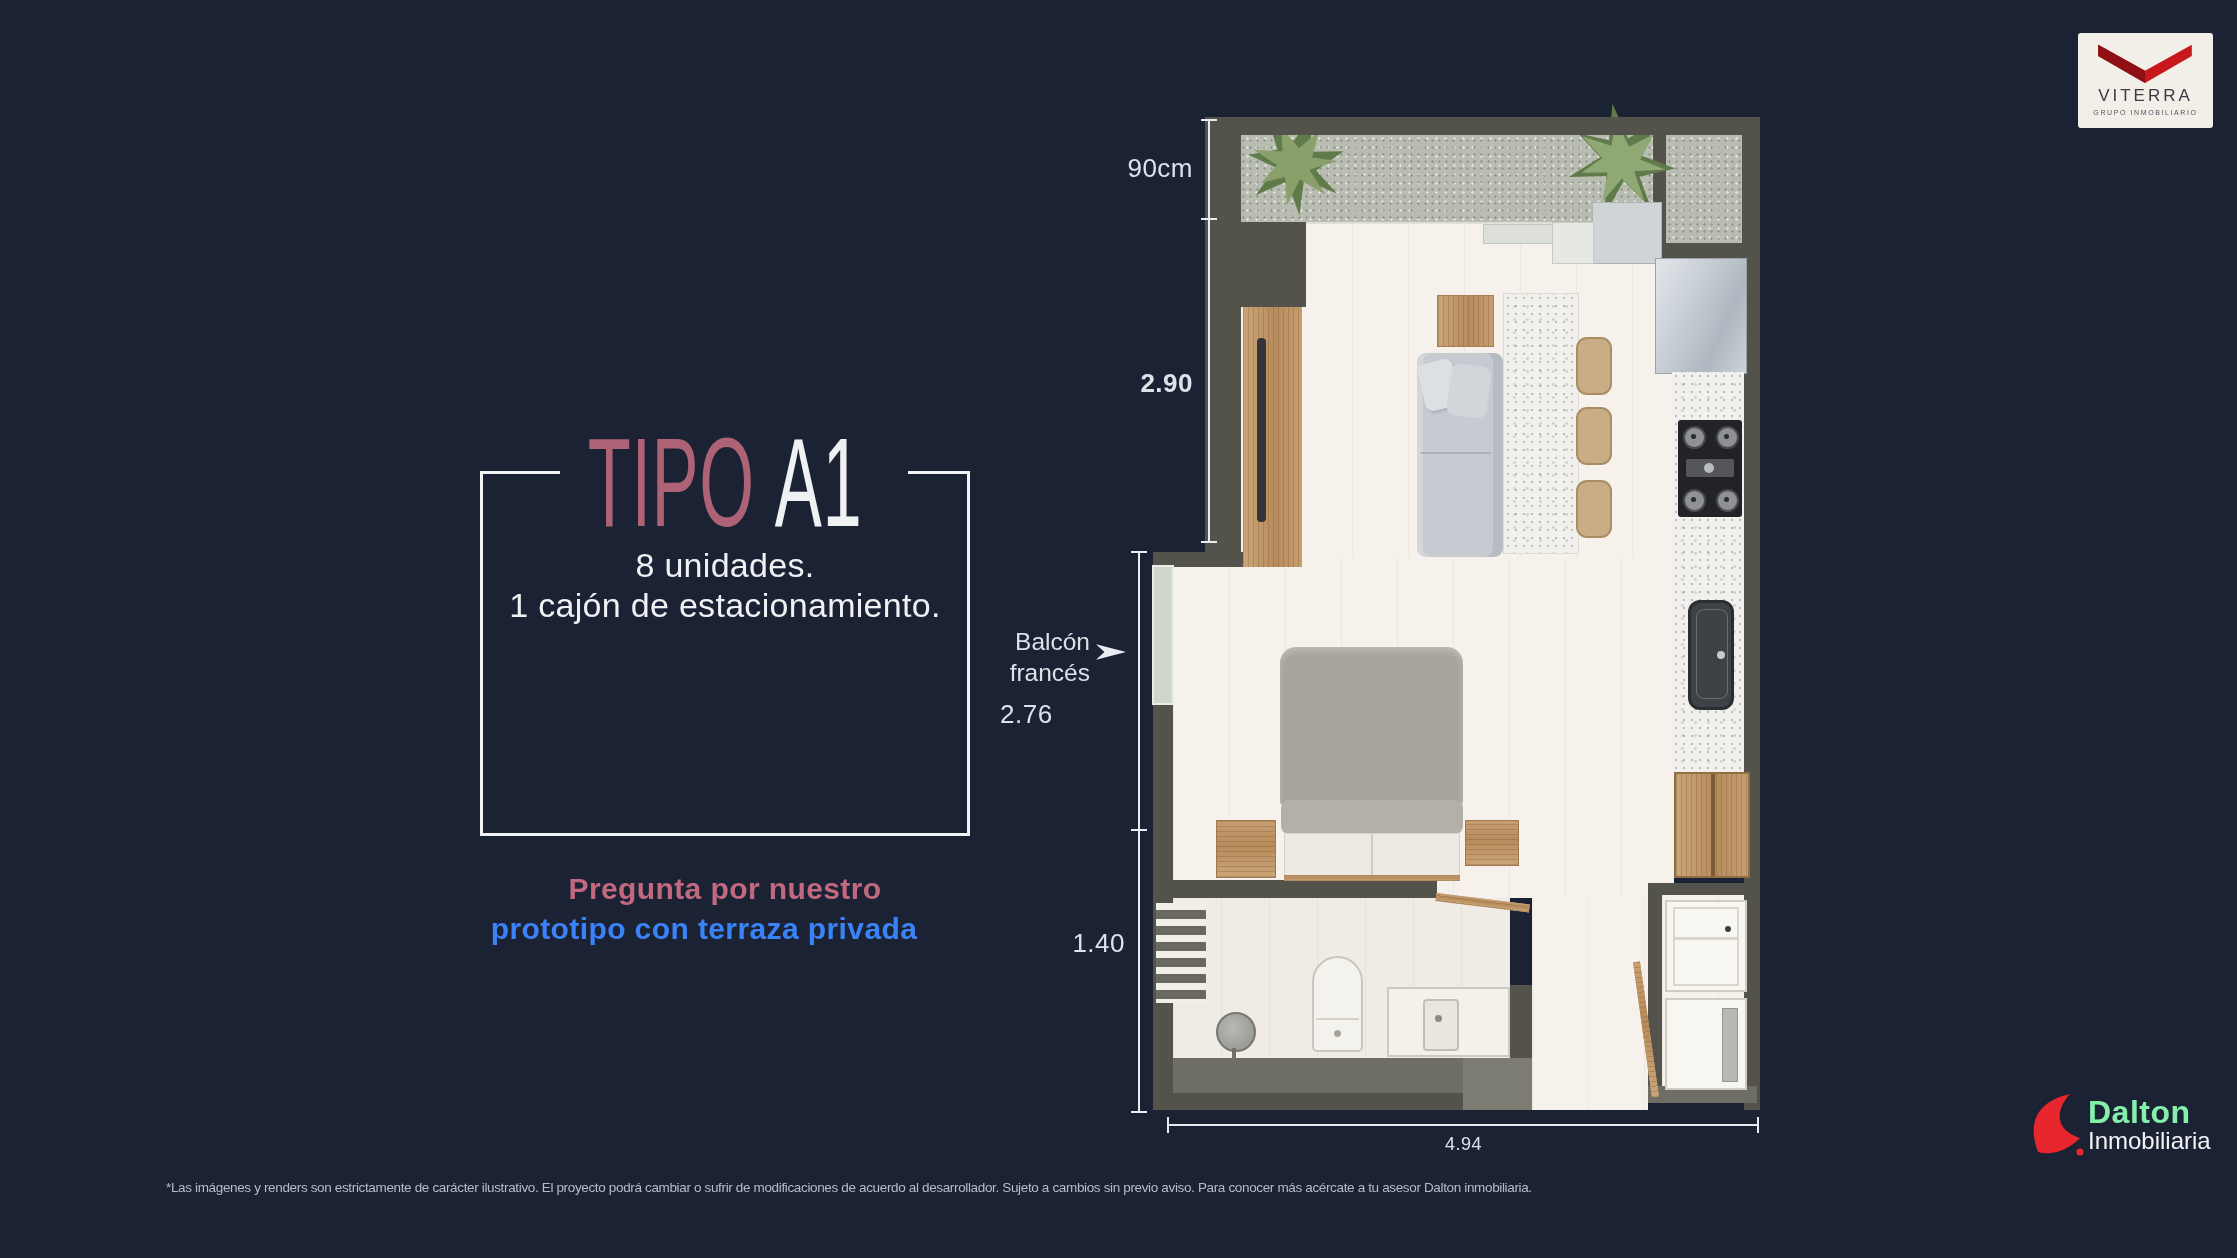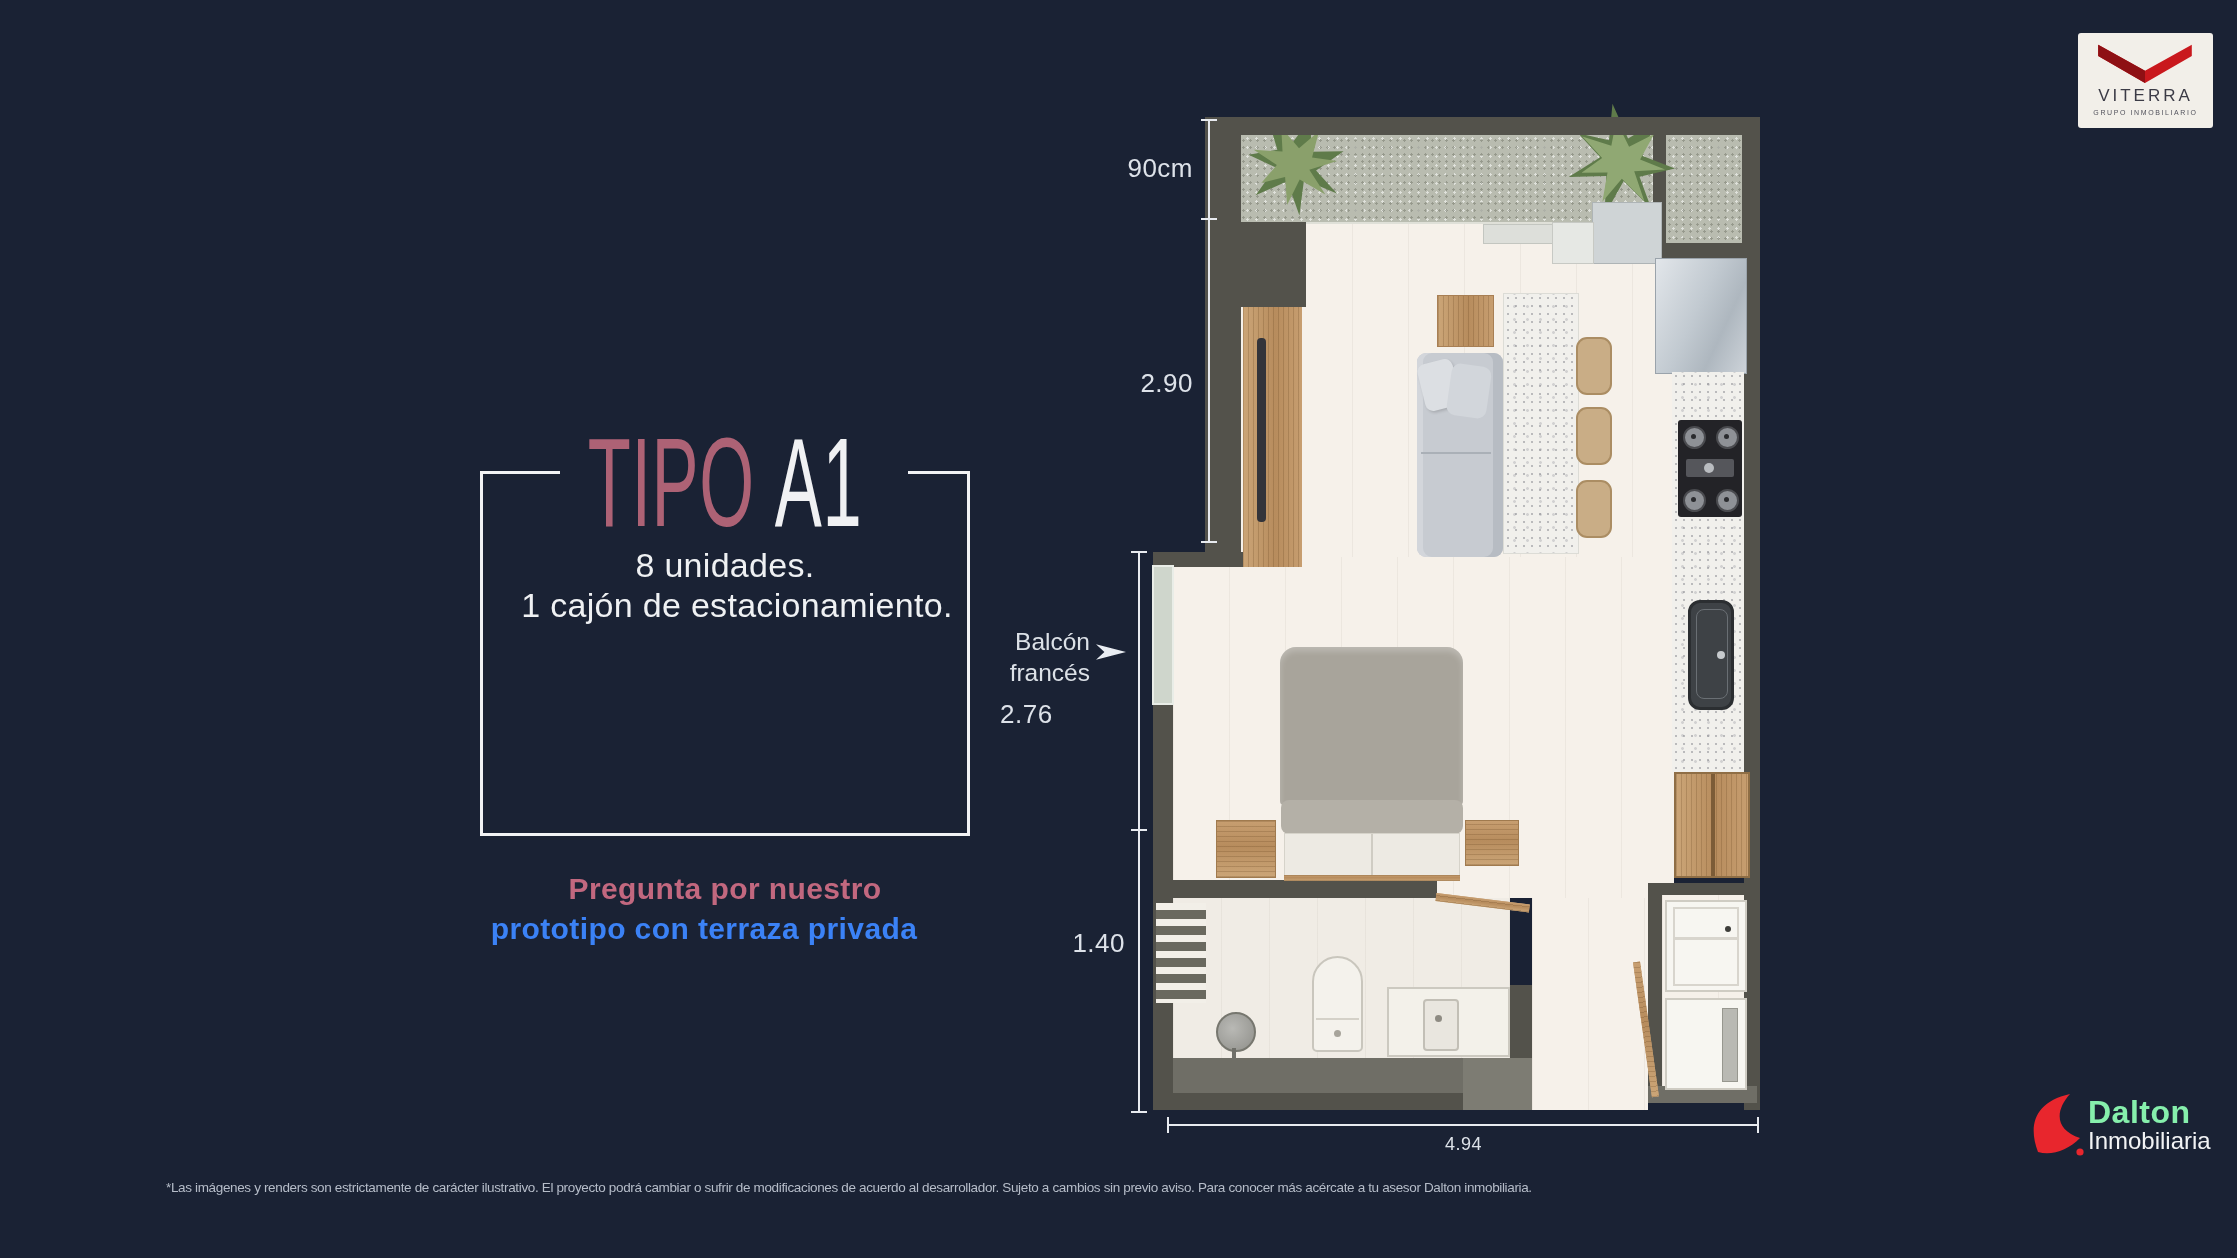--- a/index.html
+++ b/index.html
@@ -179,21 +179,21 @@
   <div class="abs dimline" style="left:1138px;top:552px;width:2px;height:561px;"></div>
   <div class="abs dimline" style="left:1131px;top:551px;width:16px;height:2px;"></div>
   <div class="abs dimline" style="left:1131px;top:829px;width:16px;height:2px;"></div>
   <div class="abs dimline" style="left:1131px;top:1111px;width:16px;height:2px;"></div>
 
   <div class="abs dimline" style="left:1168px;top:1124px;width:591px;height:2px;"></div>
   <div class="abs dimline" style="left:1167px;top:1117px;width:2px;height:16px;"></div>
   <div class="abs dimline" style="left:1757px;top:1117px;width:2px;height:16px;"></div>
 
   <div class="abs dimtext" style="left:1063px;top:153px;width:130px;text-align:right;">90cm</div>
-  <div class="abs dimtext" style="left:1063px;top:368px;width:130px;text-align:right;">2.90</div>
+  <div class="abs dimtext" style="left:1063px;top:368px;width:130px;text-align:right;font-weight:bold;">2.90</div>
   <div class="abs dimtext" style="left:1000px;top:699px;width:130px;text-align:left;">2.76</div>
   <div class="abs dimtext" style="left:995px;top:928px;width:130px;text-align:right;">1.40</div>
   <div class="abs dimtext" style="left:1168px;top:1134px;width:591px;text-align:center;font-size:18px;">4.94</div>
 
   <div class="abs" style="left:960px;top:626px;width:130px;text-align:right;color:#dce1e7;font-size:24.5px;line-height:31px;">
     <div>Balcón</div>
     <div>francés</div>
   </div>
   <div class="abs" style="left:1096px;top:640px;width:30px;height:24px;background:#e9edf2;clip-path:polygon(0 18%,100% 50%,0 82%,28% 50%);"></div>
 </div>
@@ -201,21 +201,21 @@
 <div class="abs" style="left:480px;top:471px;width:490px;height:365px;border:3px solid #f2f3f5;box-sizing:border-box;"></div>
 <div class="abs" style="left:560px;top:462px;width:348px;height:18px;background:#1a2234;"></div>
 
 <div class="abs" style="left:480px;top:420px;width:490px;text-align:center;">
   <div class="title-line">
     <span style="color:#ad6275;">TIPO</span><span>&nbsp;</span><span style="color:#f0f1f3;">A1</span>
   </div>
 </div>
 
 <div class="abs sub" style="left:480px;top:546px;width:490px;">8 unidades.</div>
-<div class="abs sub" style="left:480px;top:586px;width:490px;margin-left:12px;">1 cajón de estacionamiento.</div>
+<div class="abs sub" style="left:480px;top:586px;width:490px;">1 cajón de estacionamiento.</div>
 
 <div class="abs promo" style="left:425px;top:872px;width:600px;color:#c2687f;">Pregunta por nuestro</div>
 <div class="abs promo" style="left:404px;top:912px;width:600px;color:#3b82f6;">prototipo con terraza privada</div>
 
 <div class="abs" style="left:2078px;top:33px;width:135px;height:95px;background:#f2efe9;border-radius:3px;">
   <svg width="104" height="44" viewBox="0 0 120 50" style="position:absolute;left:15px;top:8px;">
     <polygon points="6,4 60,34 114,4 114,17 60,48 6,17" fill="#c9181d"></polygon>
     <polygon points="6,4 60,34 60,48 6,17" fill="#8e1014"></polygon>
   </svg>
   <div class="abs" style="left:0;top:53px;width:135px;text-align:center;color:#3b3b46;font-size:17px;letter-spacing:3px;">VITERRA</div>

